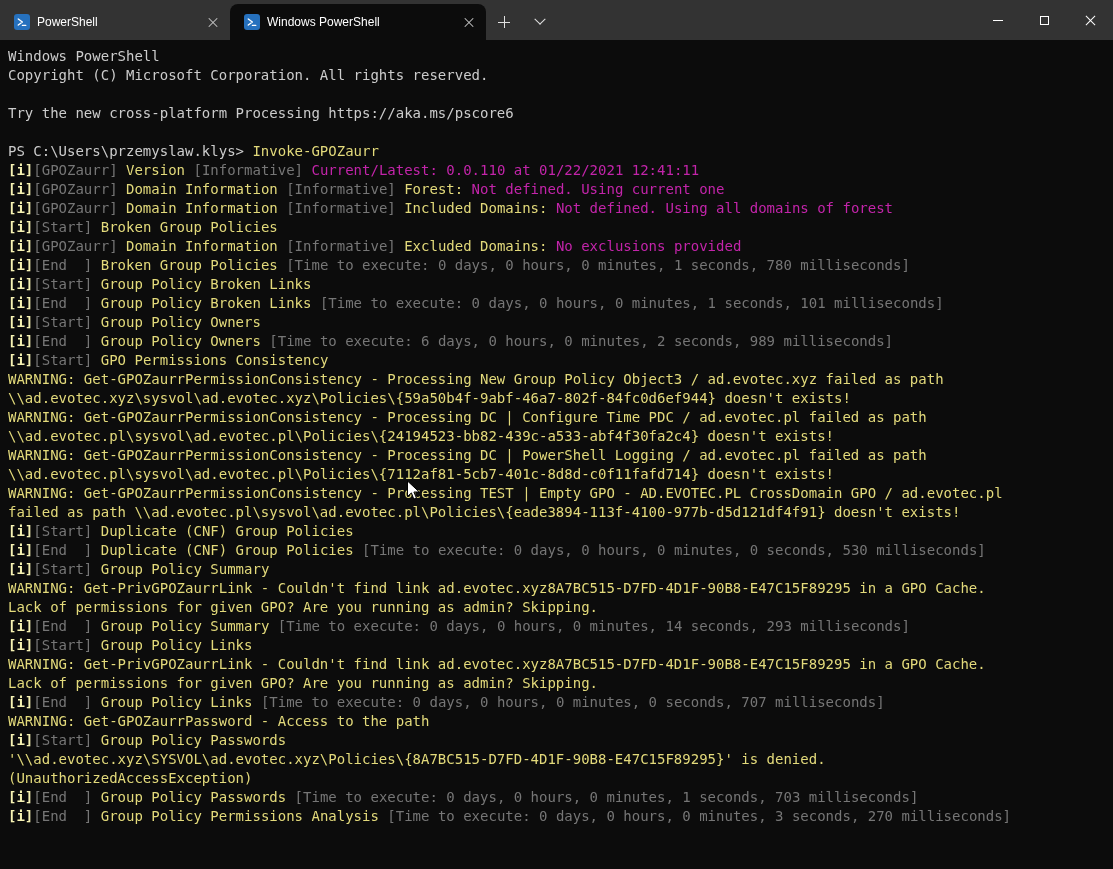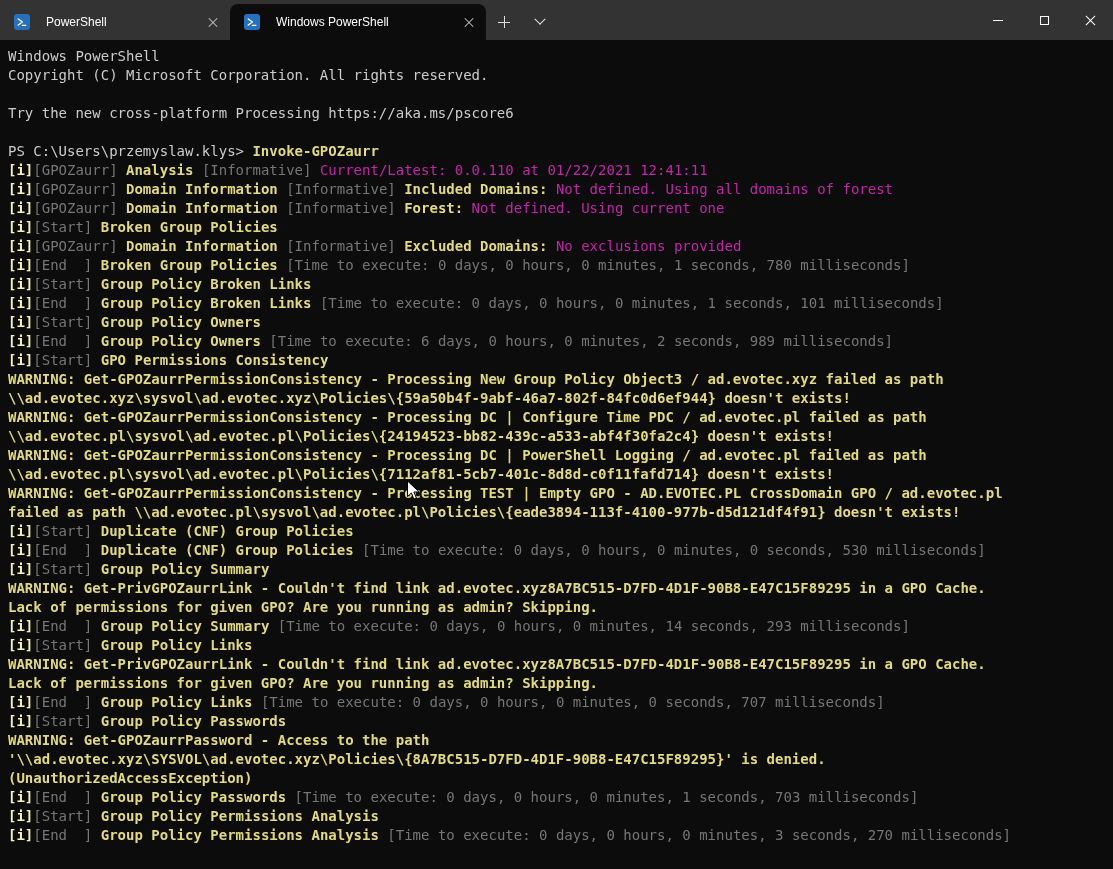--- a/index.html
+++ b/index.html
@@ -26,21 +26,21 @@
     display:flex;align-items:flex-end;width:100%;
   }
   .tab{
     height:36px;display:flex;align-items:center;
     padding:0 8px 0 14px;color:var(--tab-text);
   }
   .tab.inactive{width:230px;background:transparent;}
   .tab.active{width:256px;background:var(--background);border-radius:8px 8px 0 0;}
   .tab-title{
     font-family:"Liberation Sans",sans-serif;font-size:12px;
-    margin-left:16px;flex:1;white-space:nowrap;overflow:hidden;color:var(--tab-text);
+    margin-left:7px;flex:1;white-space:nowrap;overflow:hidden;color:var(--tab-text);
   }
   .ps-icon{
     width:16px;height:16px;border-radius:3px;background:var(--ps-blue);
     flex:0 0 16px;display:flex;align-items:center;justify-content:center;
   }
   .x-icon{position:relative;width:10px;height:10px;display:inline-block;}
   .x-icon::before,.x-icon::after{
     content:"";position:absolute;left:-1px;top:4.5px;width:12px;height:1px;
     background:#C8C8C8;
   }
@@ -78,21 +78,21 @@
     position:absolute;top:40px;left:0;right:0;bottom:0;
     background:var(--background);padding:7px 0 0 8px;overflow:hidden;
   }
   .term-line{
     white-space:pre;font-size:14px;line-height:19px;height:19px;
     font-family:"DejaVu Sans Mono",monospace;color:var(--gray);
   }
   .c-fg{color:var(--gray);}
   .c-dim{color:var(--dim-gray);}
   .c-iy{color:var(--bright-yellow);font-weight:bold;}
-  .c-yb{color:var(--yellow);font-weight:bold;}
+  .c-yb{color:var(--yellow);font-weight:normal;}
   .c-mg{color:var(--magenta);font-weight:normal;}
   .mouse-cursor{position:absolute;left:406px;top:480px;z-index:10;pointer-events:none;}
 </style>
 </head>
 <body>
 
 <div class="tab-bar">
 
   <div class="tab inactive">
     <span class="ps-icon">
@@ -142,23 +142,23 @@
   </div>
 </div>
 
 <div class="terminal">
     <div class="term-line"><span class="c-fg">Windows PowerShell</span></div>
     <div class="term-line"><span class="c-fg">Copyright (C) Microsoft Corporation. All rights reserved.</span></div>
     <div class="term-line"> </div>
     <div class="term-line"><span class="c-fg">Try the new cross-platform Processing https://aka.ms/pscore6</span></div>
     <div class="term-line"> </div>
     <div class="term-line"><span class="c-fg">PS C:\Users\przemyslaw.klys&gt; </span><span class="c-yb">Invoke-GPOZaurr</span></div>
-    <div class="term-line"><span class="c-iy">[i]</span><span class="c-dim">[GPOZaurr] </span><span class="c-yb">Analysis</span><span class="c-dim"> [Informative] </span><span class="c-mg">Current/Latest: 0.0.110 at 01/22/2021 12:41:11</span></div>
+    <div class="term-line"><span class="c-iy">[i]</span><span class="c-dim">[GPOZaurr] </span><span class="c-yb">Version</span><span class="c-dim"> [Informative] </span><span class="c-mg">Current/Latest: 0.0.110 at 01/22/2021 12:41:11</span></div>
+    <div class="term-line"><span class="c-iy">[i]</span><span class="c-dim">[GPOZaurr] </span><span class="c-yb">Domain Information</span><span class="c-dim"> [Informative] </span><span class="c-yb">Forest: </span><span class="c-mg">Not defined. Using current one</span></div>
     <div class="term-line"><span class="c-iy">[i]</span><span class="c-dim">[GPOZaurr] </span><span class="c-yb">Domain Information</span><span class="c-dim"> [Informative] </span><span class="c-yb">Included Domains: </span><span class="c-mg">Not defined. Using all domains of forest</span></div>
-    <div class="term-line"><span class="c-iy">[i]</span><span class="c-dim">[GPOZaurr] </span><span class="c-yb">Domain Information</span><span class="c-dim"> [Informative] </span><span class="c-yb">Forest: </span><span class="c-mg">Not defined. Using current one</span></div>
     <div class="term-line"><span class="c-iy">[i]</span><span class="c-dim">[Start] </span><span class="c-yb">Broken Group Policies</span></div>
     <div class="term-line"><span class="c-iy">[i]</span><span class="c-dim">[GPOZaurr] </span><span class="c-yb">Domain Information</span><span class="c-dim"> [Informative] </span><span class="c-yb">Excluded Domains: </span><span class="c-mg">No exclusions provided</span></div>
     <div class="term-line"><span class="c-iy">[i]</span><span class="c-dim">[End  ] </span><span class="c-yb">Broken Group Policies</span><span class="c-dim"> [Time to execute: 0 days, 0 hours, 0 minutes, 1 seconds, 780 milliseconds]</span></div>
     <div class="term-line"><span class="c-iy">[i]</span><span class="c-dim">[Start] </span><span class="c-yb">Group Policy Broken Links</span></div>
     <div class="term-line"><span class="c-iy">[i]</span><span class="c-dim">[End  ] </span><span class="c-yb">Group Policy Broken Links</span><span class="c-dim"> [Time to execute: 0 days, 0 hours, 0 minutes, 1 seconds, 101 milliseconds]</span></div>
     <div class="term-line"><span class="c-iy">[i]</span><span class="c-dim">[Start] </span><span class="c-yb">Group Policy Owners</span></div>
     <div class="term-line"><span class="c-iy">[i]</span><span class="c-dim">[End  ] </span><span class="c-yb">Group Policy Owners</span><span class="c-dim"> [Time to execute: 6 days, 0 hours, 0 minutes, 2 seconds, 989 milliseconds]</span></div>
     <div class="term-line"><span class="c-iy">[i]</span><span class="c-dim">[Start] </span><span class="c-yb">GPO Permissions Consistency</span></div>
     <div class="term-line"><span class="c-yb">WARNING: Get-GPOZaurrPermissionConsistency - Processing New Group Policy Object3 / ad.evotec.xyz failed as path</span></div>
     <div class="term-line"><span class="c-yb">\\ad.evotec.xyz\sysvol\ad.evotec.xyz\Policies\{59a50b4f-9abf-46a7-802f-84fc0d6ef944} doesn't exists!</span></div>
@@ -171,26 +171,25 @@
     <div class="term-line"><span class="c-iy">[i]</span><span class="c-dim">[Start] </span><span class="c-yb">Duplicate (CNF) Group Policies</span></div>
     <div class="term-line"><span class="c-iy">[i]</span><span class="c-dim">[End  ] </span><span class="c-yb">Duplicate (CNF) Group Policies</span><span class="c-dim"> [Time to execute: 0 days, 0 hours, 0 minutes, 0 seconds, 530 milliseconds]</span></div>
     <div class="term-line"><span class="c-iy">[i]</span><span class="c-dim">[Start] </span><span class="c-yb">Group Policy Summary</span></div>
     <div class="term-line"><span class="c-yb">WARNING: Get-PrivGPOZaurrLink - Couldn't find link ad.evotec.xyz8A7BC515-D7FD-4D1F-90B8-E47C15F89295 in a GPO Cache.</span></div>
     <div class="term-line"><span class="c-yb">Lack of permissions for given GPO? Are you running as admin? Skipping.</span></div>
     <div class="term-line"><span class="c-iy">[i]</span><span class="c-dim">[End  ] </span><span class="c-yb">Group Policy Summary</span><span class="c-dim"> [Time to execute: 0 days, 0 hours, 0 minutes, 14 seconds, 293 milliseconds]</span></div>
     <div class="term-line"><span class="c-iy">[i]</span><span class="c-dim">[Start] </span><span class="c-yb">Group Policy Links</span></div>
     <div class="term-line"><span class="c-yb">WARNING: Get-PrivGPOZaurrLink - Couldn't find link ad.evotec.xyz8A7BC515-D7FD-4D1F-90B8-E47C15F89295 in a GPO Cache.</span></div>
     <div class="term-line"><span class="c-yb">Lack of permissions for given GPO? Are you running as admin? Skipping.</span></div>
     <div class="term-line"><span class="c-iy">[i]</span><span class="c-dim">[End  ] </span><span class="c-yb">Group Policy Links</span><span class="c-dim"> [Time to execute: 0 days, 0 hours, 0 minutes, 0 seconds, 707 milliseconds]</span></div>
+    <div class="term-line"><span class="c-yb">WARNING: Get-GPOZaurrPassword - Access to the path</span></div>
     <div class="term-line"><span class="c-iy">[i]</span><span class="c-dim">[Start] </span><span class="c-yb">Group Policy Passwords</span></div>
-    <div class="term-line"><span class="c-yb">WARNING: Get-GPOZaurrPassword - Access to the path</span></div>
     <div class="term-line"><span class="c-yb">'\\ad.evotec.xyz\SYSVOL\ad.evotec.xyz\Policies\{8A7BC515-D7FD-4D1F-90B8-E47C15F89295}' is denied.</span></div>
     <div class="term-line"><span class="c-yb">(UnauthorizedAccessException)</span></div>
     <div class="term-line"><span class="c-iy">[i]</span><span class="c-dim">[End  ] </span><span class="c-yb">Group Policy Passwords</span><span class="c-dim"> [Time to execute: 0 days, 0 hours, 0 minutes, 1 seconds, 703 milliseconds]</span></div>
-    <div class="term-line"><span class="c-iy">[i]</span><span class="c-dim">[Start] </span><span class="c-yb">Group Policy Permissions Analysis</span></div>
     <div class="term-line"><span class="c-iy">[i]</span><span class="c-dim">[End  ] </span><span class="c-yb">Group Policy Permissions Analysis</span><span class="c-dim"> [Time to execute: 0 days, 0 hours, 0 minutes, 3 seconds, 270 milliseconds]</span></div>
   </div>
 
 <div class="mouse-cursor">
   <svg width="15" height="22" viewBox="0 0 15 22">
       <path d="M1.5,1 L1.5,16.5 L5.4,12.9 L7.8,19.1 L10.4,18 L7.9,12 L13.3,12 Z" fill="#FFFFFF" stroke="#000000" stroke-width="1"></path>
     </svg>
 </div>
 
 </body></html>

